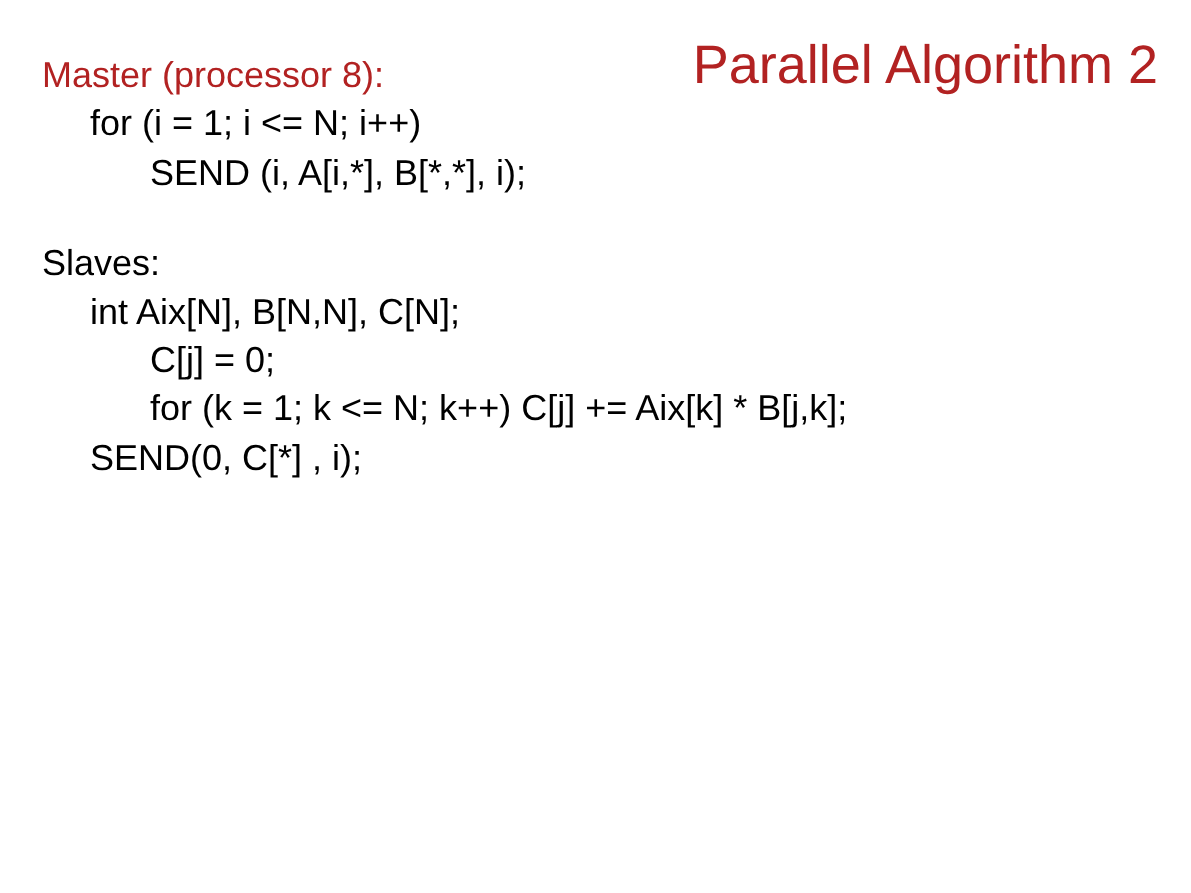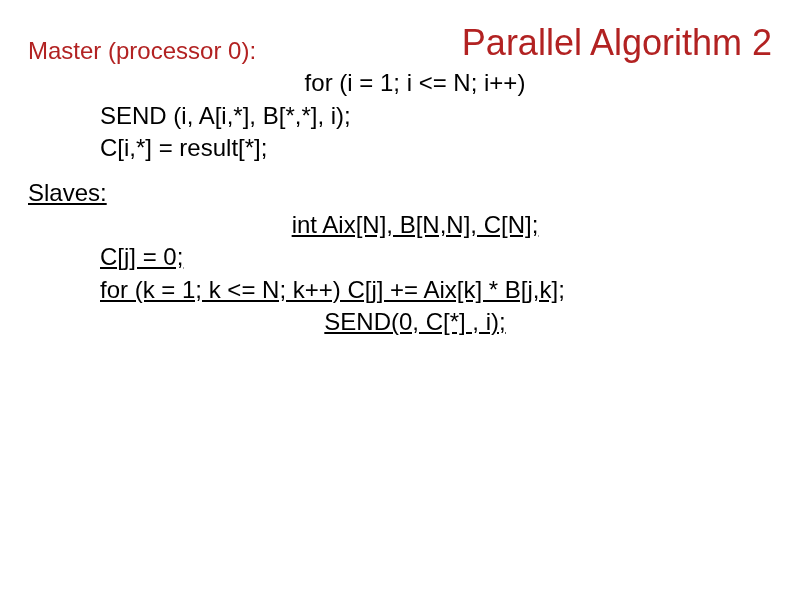--- a/index.html
+++ b/index.html
@@ -25,39 +25,37 @@
     top: 35px;
     left: 28px;
     right: 24px;
     font-size: 24px;
     line-height: 1.35;
     color: #000;
   }
   .master-label {
     color: #b22222;
   }
-  .indent1 { padding-left: 32px; text-align: center; }
+  .indent1 { padding-left: 32px; }
   .indent2 { padding-left: 72px; }
   .slaves-block {
-    margin-top: 12px;
-    text-decoration: underline;
+    margin-top: 28px;
   }
 </style>
 </head>
 <body>
 
 <div class="title">Parallel Algorithm 2</div>
 
 <div class="content">
 
   <div>
-    <span class="master-label">Master (processor 0):</span>
+    <span class="master-label">Master (processor 8):</span>
     <div class="indent1">for (i = 1; i &lt;= N; i++)</div>
     <div class="indent2">SEND (i, A[i,*], B[*,*], i);</div>
-    <div class="indent2">C[i,*] = result[*];</div>
   </div>
 
   <div class="slaves-block">
     <div>Slaves:</div>
     <div class="indent1">int Aix[N], B[N,N], C[N];</div>
     <div class="indent2">C[j] = 0;</div>
     <div class="indent2">for (k = 1; k &lt;= N; k++) C[j] += Aix[k] * B[j,k];</div>
     <div class="indent1">SEND(0, C[*] , i);</div>
   </div>
 

